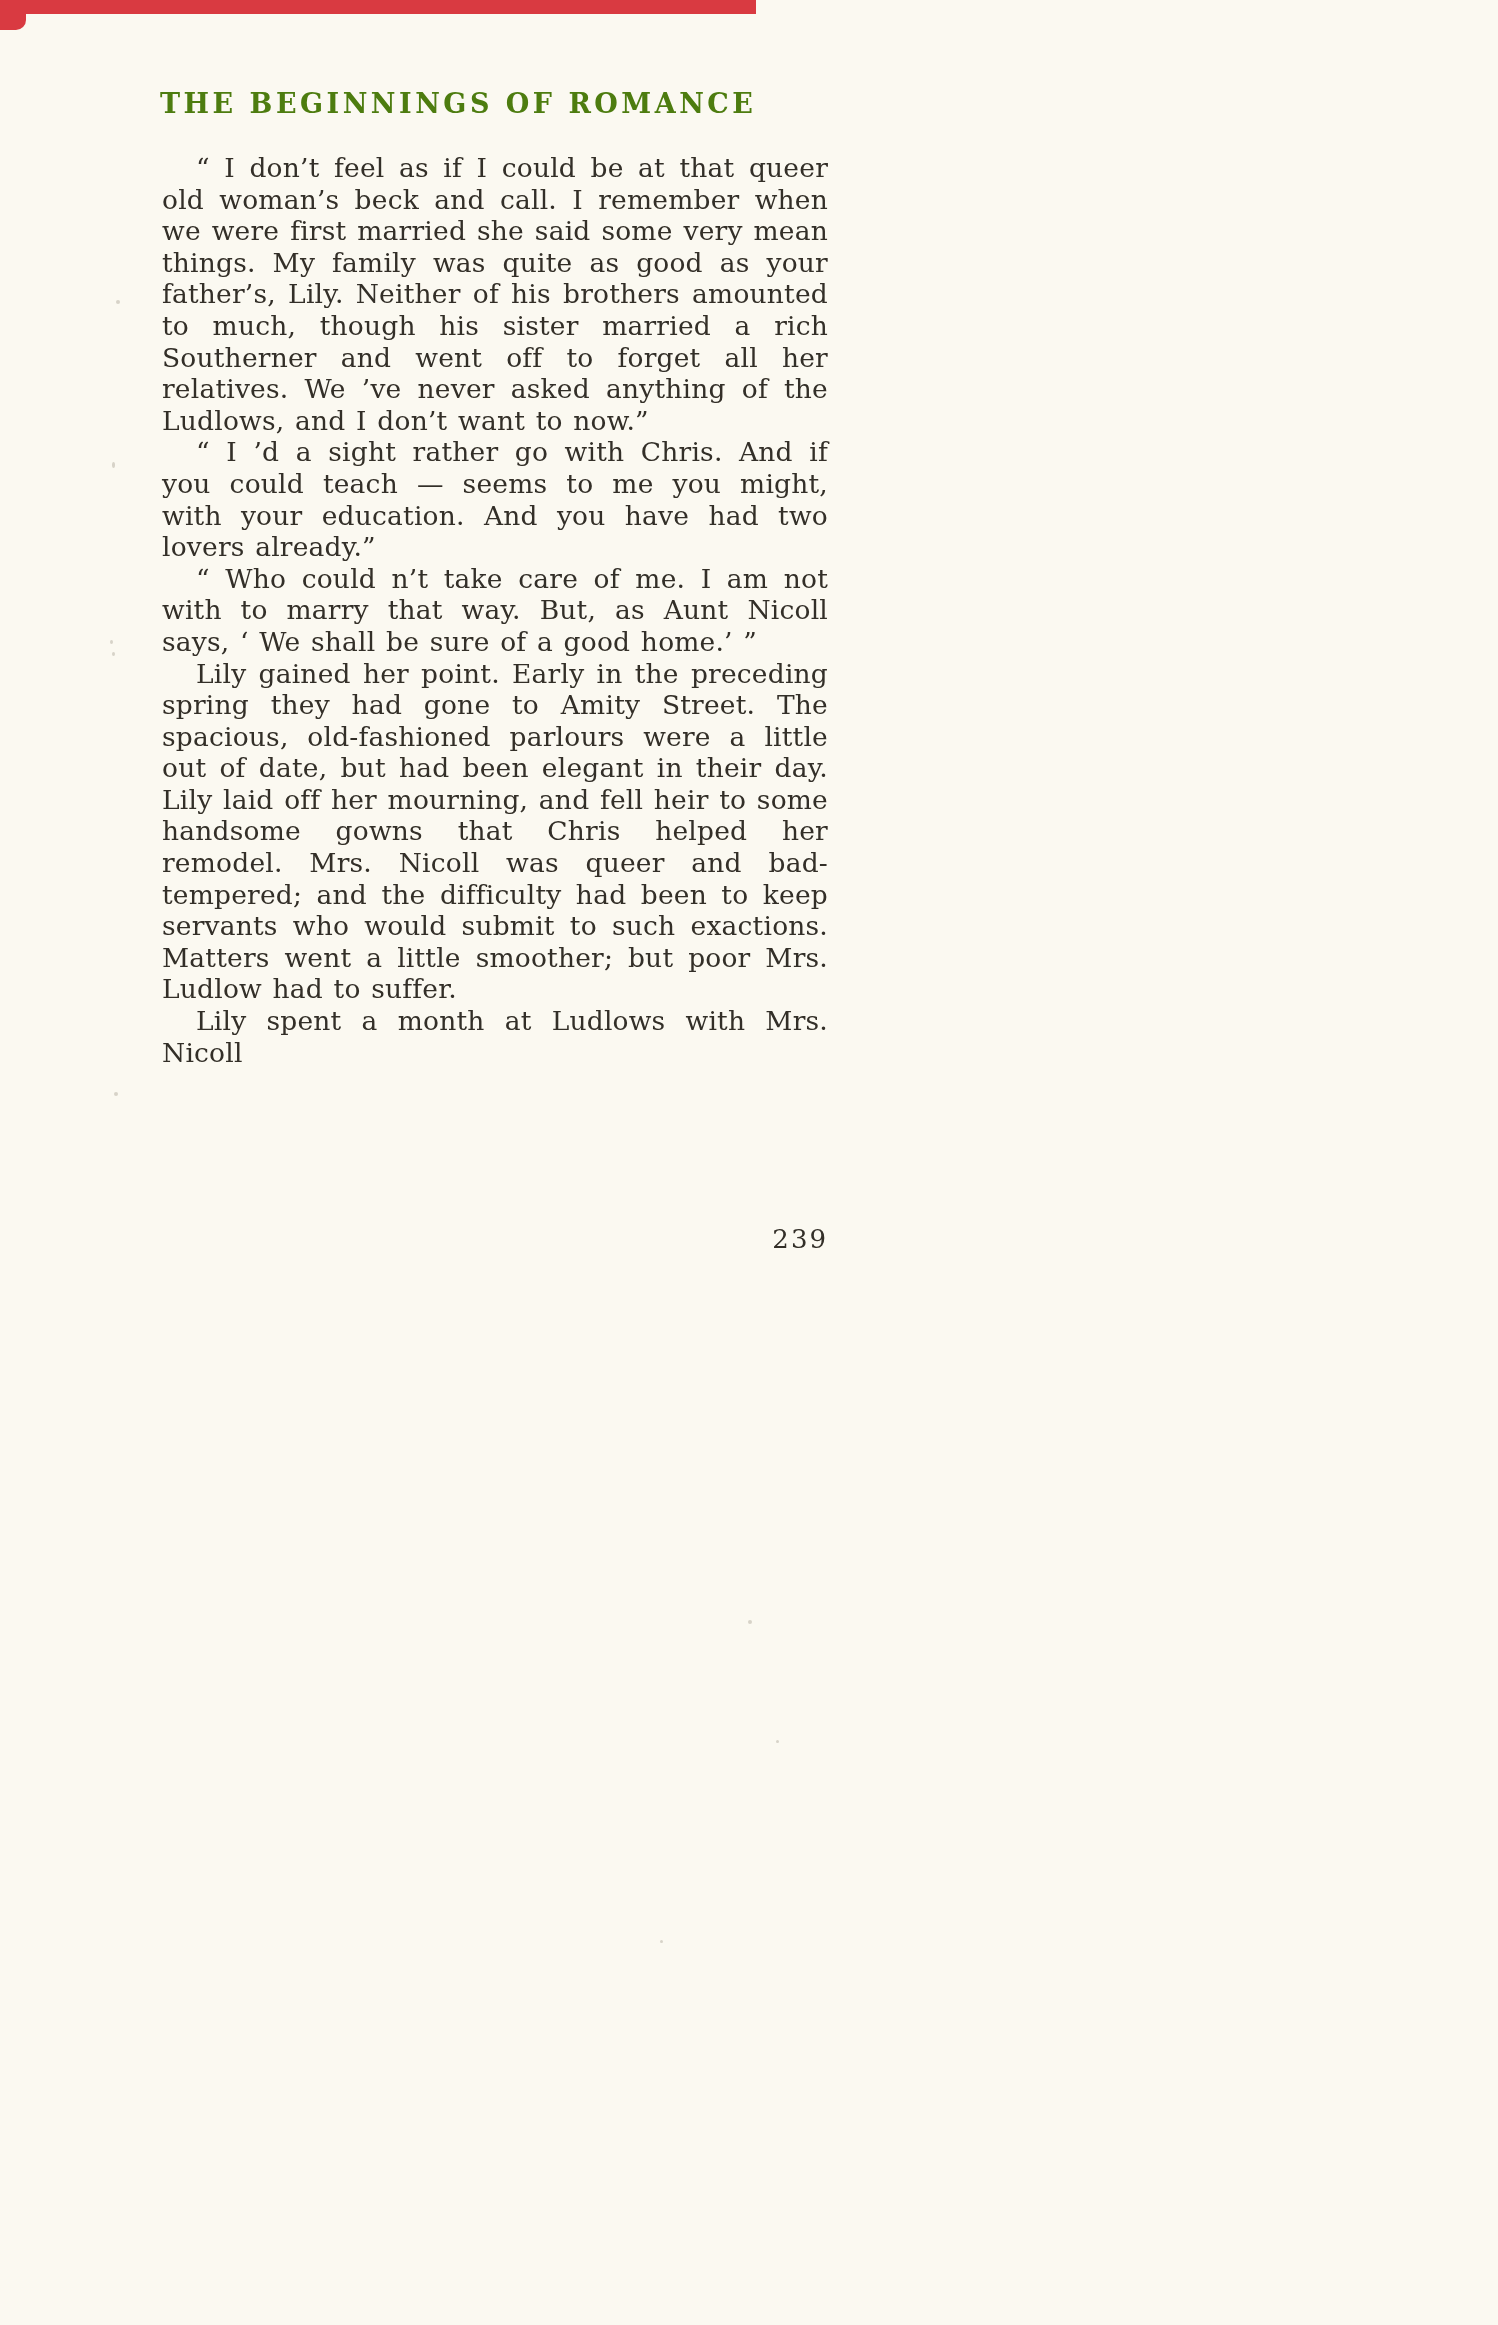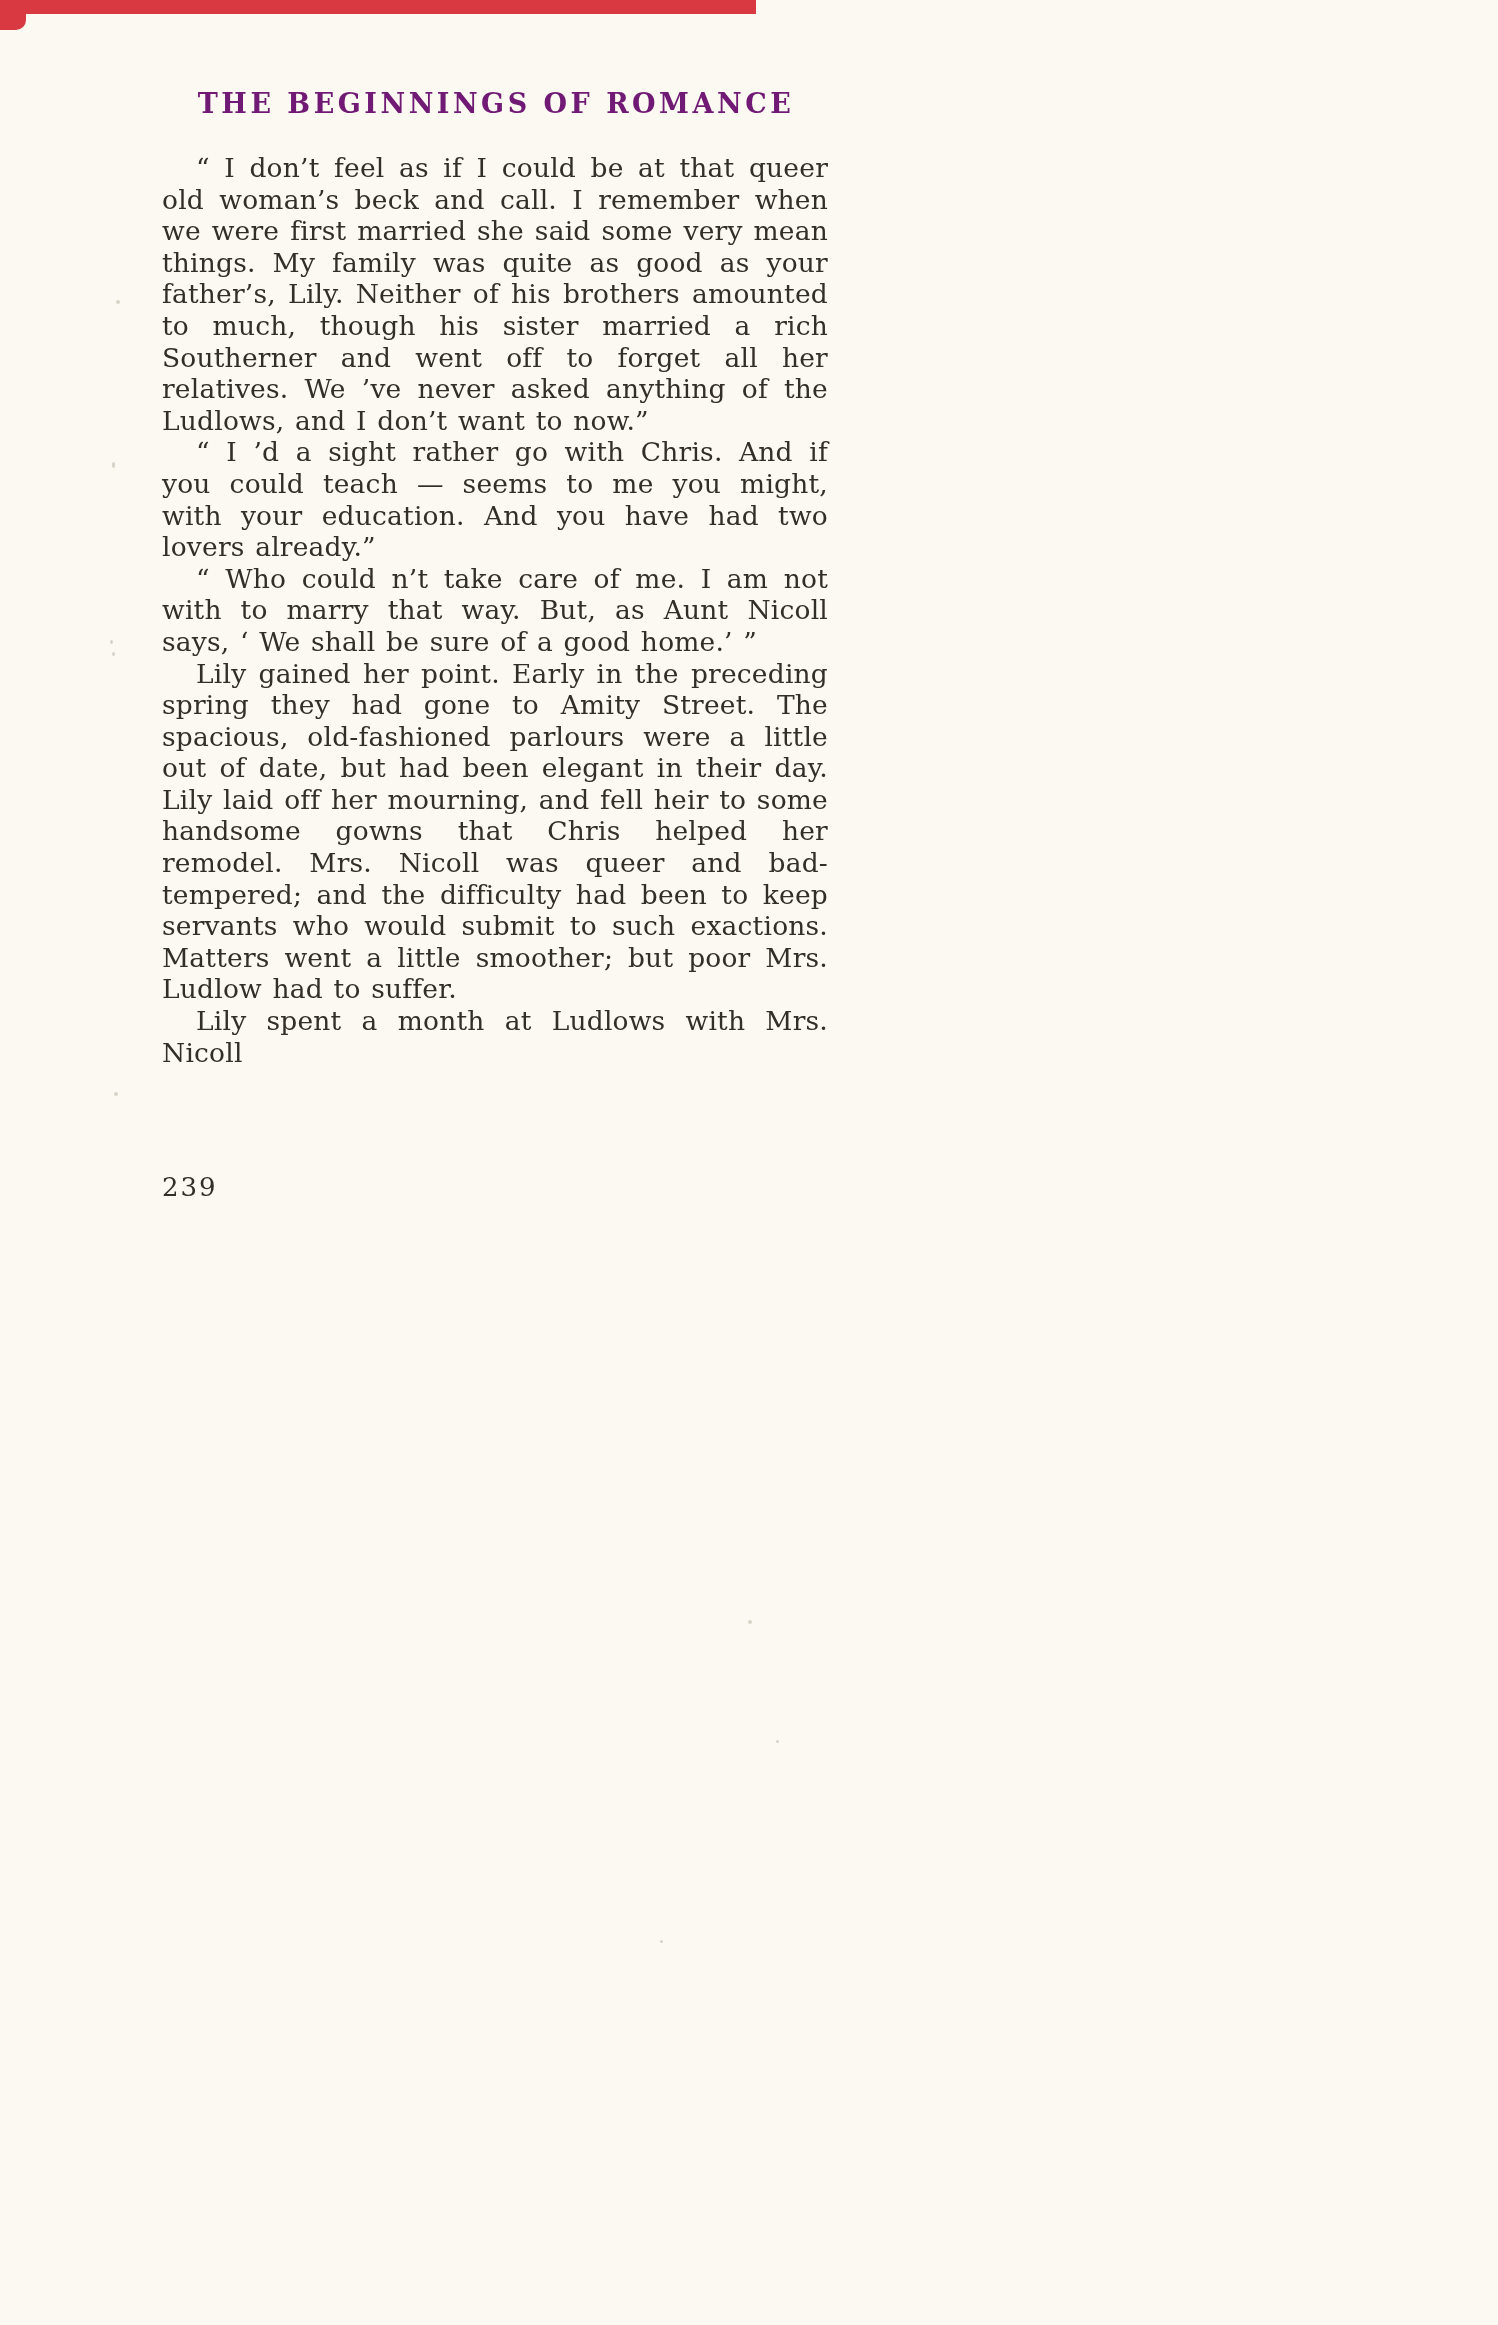--- a/index.html
+++ b/index.html
@@ -31,25 +31,25 @@
     width: 26px;
     height: 30px;
     background: #d93a41;
     border-bottom-right-radius: 10px;
   }
   .running-header {
     position: absolute;
     top: 88px;
     left: 160px;
     width: 672px;
-    text-align: center;
+    text-align: left;
     font-size: 27px;
     font-weight: 700;
     letter-spacing: 3.5px;
-    color: #701a75;
+    color: #4d7c0f;
     white-space: nowrap;
   }
   .text-block {
     position: absolute;
     top: 152px;
     left: 162px;
     width: 666px;
     font-size: 26.5px;
     line-height: 31.6px;
     text-align: justify;
@@ -58,24 +58,24 @@
   }
   .text-block p {
     margin: 0;
     padding: 0;
   }
   .text-block p.indent {
     text-indent: 34px;
   }
   .page-number {
     position: absolute;
-    top: 1172px;
+    top: 1224px;
     left: 162px;
     width: 666px;
-    text-align: left;
+    text-align: right;
     font-size: 26px;
     letter-spacing: 2px;
     color: #332f28;
   }
   
   .speckle {
     position: absolute;
     background: #b9b4a8;
     border-radius: 50%;
     opacity: 0.55;

